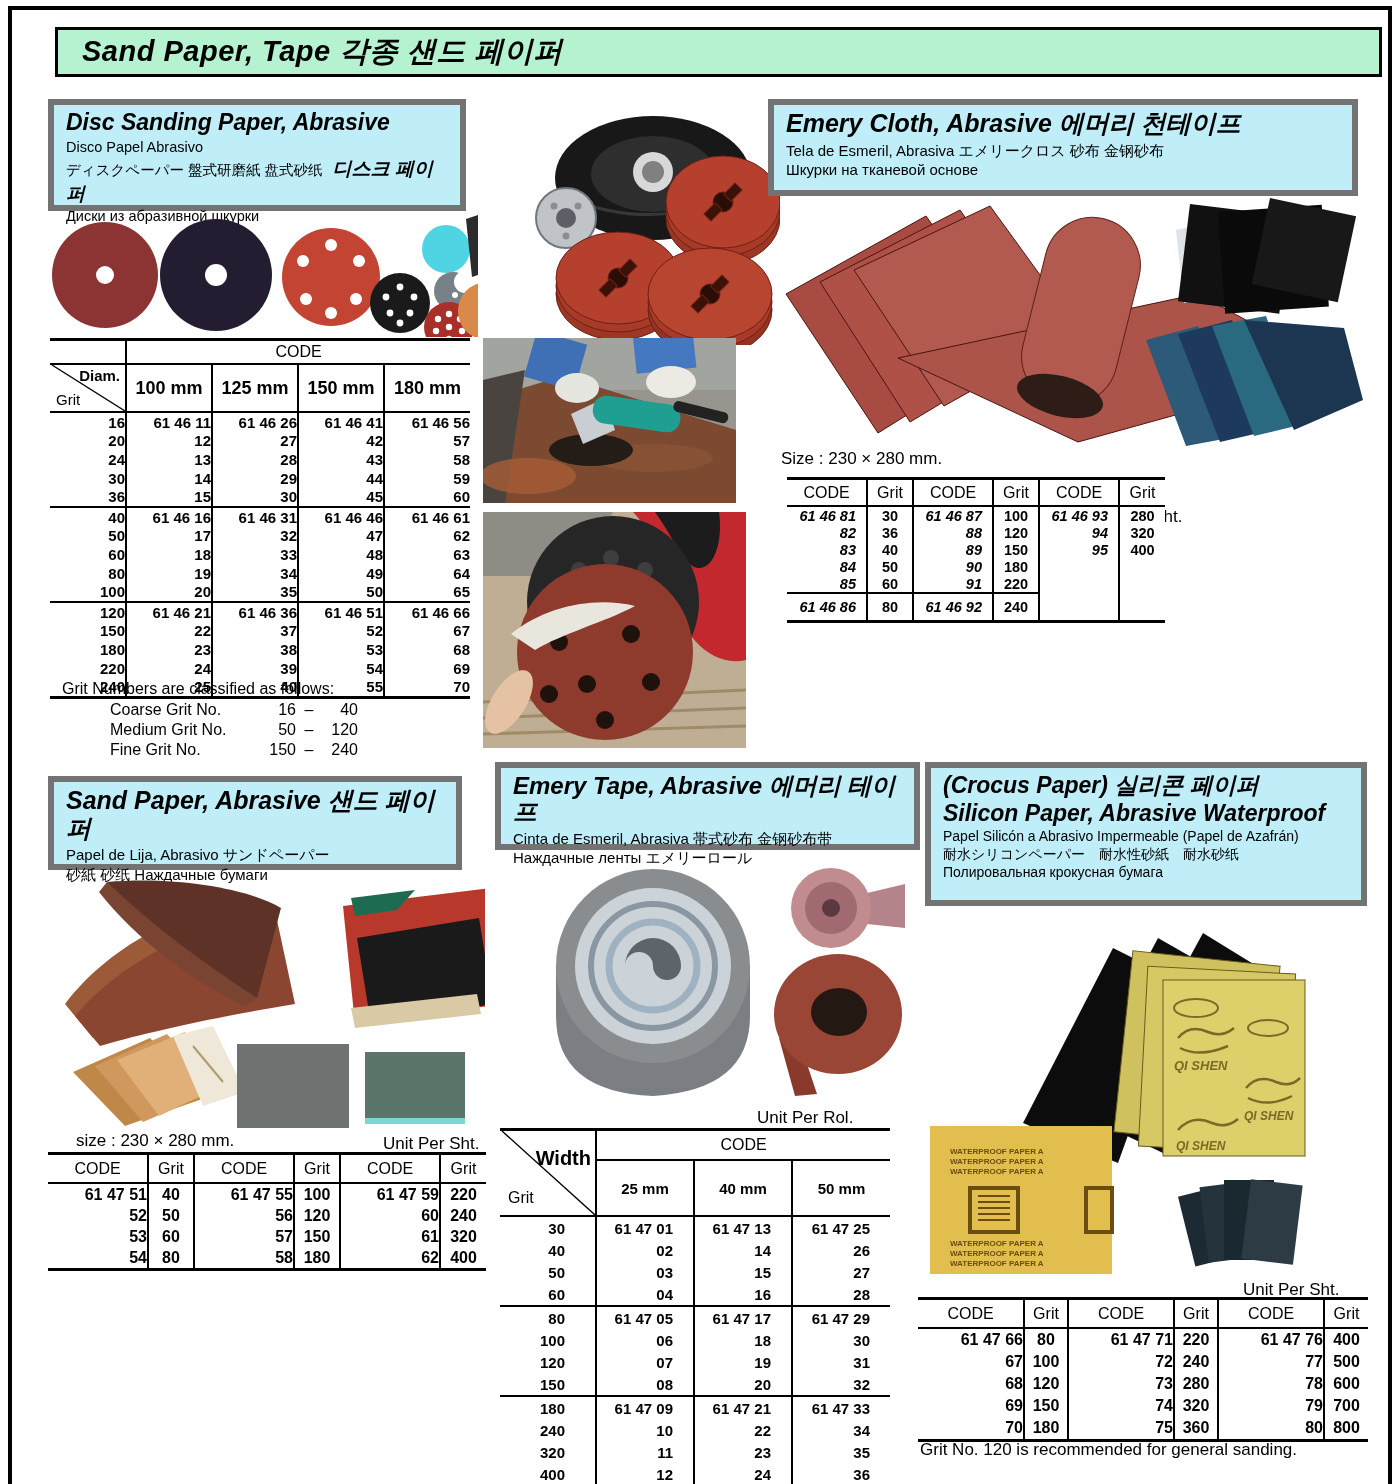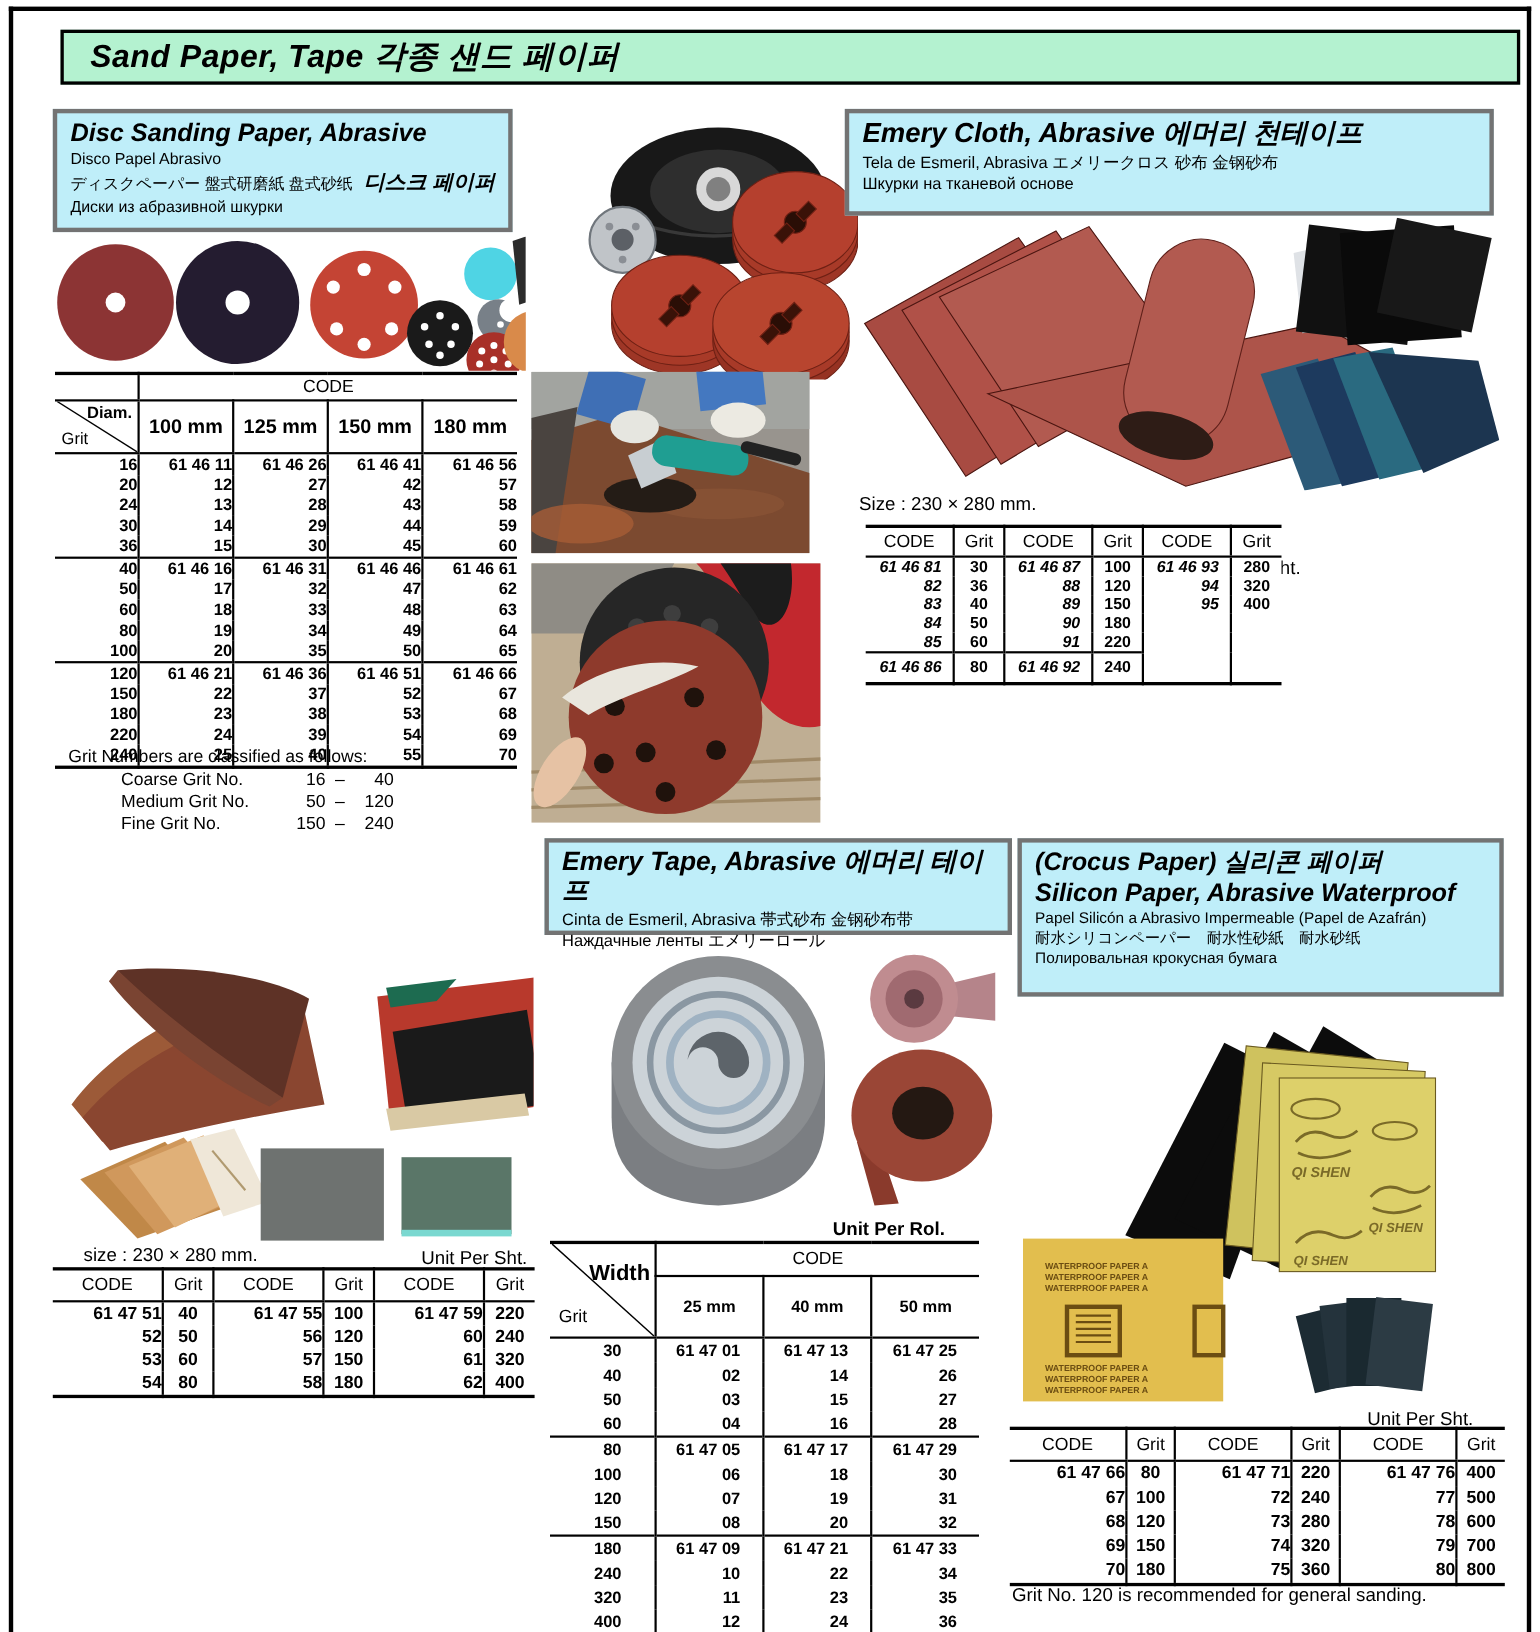--- a/index.html
+++ b/index.html
@@ -12,21 +12,21 @@
   #page-frame{position:absolute;left:8px;top:6px;width:1376px;height:1478px;
         border:4px solid #000;border-bottom:none;pointer-events:none;}
 
   
   #page-header{position:absolute;left:55px;top:27px;width:1297px;height:44px;
         border:3px solid #000;background:var(--header-bg);
         display:flex;align-items:center;padding-left:24px;box-sizing:content-box;}
   #page-header span{font-style:italic;font-weight:bold;font-size:29px;letter-spacing:.5px;}
 
   
-  .panel{position:absolute;border:4px solid #737373;background:var(--panel-bg);
+  .panel{position:absolute;border:6px solid #737373;background:var(--panel-bg);
         padding:5px 12px 6px;box-sizing:border-box;}
   .panel h2{margin:0 0 3px;font-style:italic;font-weight:bold;font-size:23px;line-height:1.1;}
   .panel .sub{font-size:14.5px;line-height:1.3;}
   .panel .kr-big{font-style:italic;font-weight:bold;font-size:19px;margin-left:10px;}
 
   
   .cat-table{position:absolute;border-collapse:collapse;table-layout:fixed;}
   .cat-table td{padding:0;vertical-align:middle;font-family:"Liberation Sans",sans-serif;}
   .vline{border-left:2px solid #000;}
   .group-start td{border-top:2px solid #000;}
@@ -487,20 +487,25 @@
           <td class="code-cell sep-top">61 46 86</td>
           <td class="grit-cell-c vline sep-top">80</td>
           <td class="code-cell vline sep-top">61 46 92</td>
           <td class="grit-cell-c vline sep-top">240</td>
           <td class="code-cell vline"></td>
           <td class="grit-cell-c vline"></td>
         </tr>
       </tbody>
   </table>
 
+  <section class="panel" style="left:48px;top:776px;width:414px;height:94px;">
+    <h2 style="font-size:25px;">Sand Paper, Abrasive 샌드 페이퍼</h2>
+    <div class="sub" style="font-size:15px;">Papel de Lija, Abrasivo  サンドペーパー</div>
+    <div class="sub" style="font-size:15px;">砂紙 砂纸 Наждачные бумаги</div>
+  </section>
 
   <svg class="illus" style="left:55px;top:876px;" width="430" height="252" viewBox="0 0 430 252">
     <g>
       <path d="M10,128 C60,62 150,22 212,26 L238,120 C160,130 78,150 38,162 Z" fill="#9c5a38"></path>
       <path d="M20,140 C70,80 160,40 222,44 L240,128 C165,140 85,158 45,170 Z" fill="#8a4630"></path>
       <path d="M52,6 C120,0 192,12 226,32 L202,122 C140,96 88,60 52,6 Z" fill="#5e3226"></path>
       <path d="M52,6 C100,52 150,88 202,122 L190,130 C135,104 80,62 44,16 Z" fill="#7a4432"></path>
     </g>
     <g>
       <polygon points="288,30 436,12 448,128 300,148" fill="#b8392c"></polygon>
@@ -599,21 +604,21 @@
       <circle cx="338" cy="42" r="26" fill="#a06a70"></circle>
       <circle cx="338" cy="42" r="9" fill="#5a3a40"></circle>
     </g>
     <g>
       <polygon points="286,172 302,230 324,228 304,168" fill="#8a3a2c"></polygon>
       <ellipse cx="345" cy="148" rx="64" ry="60" fill="#9a4636"></ellipse>
       <ellipse cx="346" cy="146" rx="28" ry="24" fill="#241812"></ellipse>
     </g>
   </svg>
 
-  <div class="tiny-label" style="left:757px;top:1108px;font-weight:bold;">Unit Per Rol.</div>
+  <div class="tiny-label" style="left:757px;top:1108px;">Unit Per Rol.</div>
 
   <table id="tape-table" class="cat-table">
     <colgroup>
         <col style="width:96px">
         <col style="width:98px">
         <col style="width:98px">
         <col style="width:98px">
       </colgroup>
     <thead>
       <tr class="band-code">

